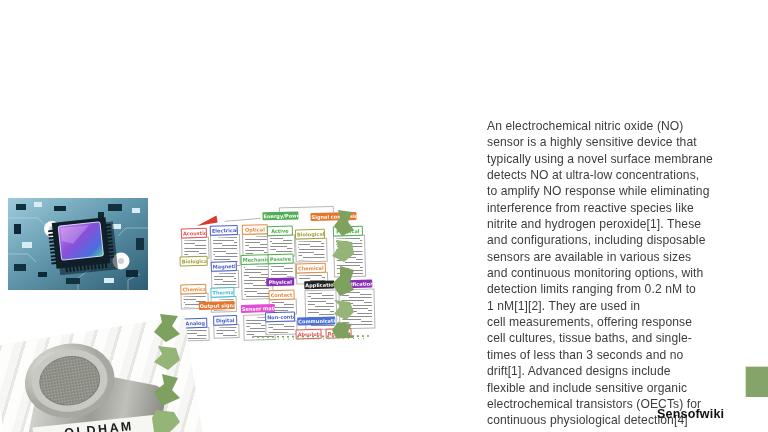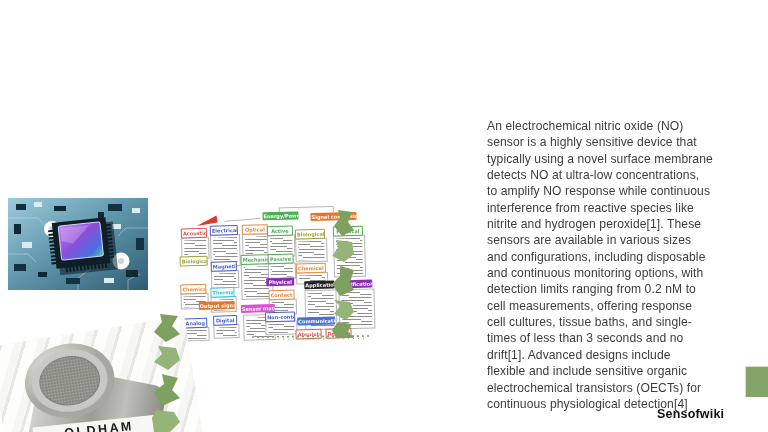--- a/index.html
+++ b/index.html
@@ -55,27 +55,28 @@
 </head>
 <body>
 
 <div id="slide">
 
   <div id="article">
       <div class="tl">An electrochemical nitric oxide (NO)</div>
       <div class="tl">sensor is a highly sensitive device that</div>
       <div class="tl">typically using a novel surface membrane</div>
       <div class="tl">detects NO at ultra-low concentrations,</div>
-      <div class="tl">to amplify NO response while continuous</div>
+      <div class="tl">to amplify NO response while eliminating</div>
       <div class="tl">interference from reactive species like</div>
       <div class="tl">nitrite and hydrogen peroxide[1]. These</div>
+      <div class="tl">and configurations, including disposable</div>
       <div class="tl">sensors are available in various sizes</div>
-      <div class="tl">and configurations, including disposable</div>
       <div class="tl">and continuous monitoring options, with</div>
       <div class="tl">detection limits ranging from 0.2 nM to</div>
+      <div class="tl">1 nM[1][2]. They are used in</div>
       <div class="tl">cell measurements, offering response</div>
       <div class="tl">cell cultures, tissue baths, and single-</div>
       <div class="tl">times of less than 3 seconds and no</div>
       <div class="tl">drift[1]. Advanced designs include</div>
       <div class="tl">flexible and include sensitive organic</div>
       <div class="tl">electrochemical transistors (OECTs) for</div>
       <div class="tl">continuous physiological detection[4]</div>
     </div>
 
   <div id="watermark">Sensofwiki</div>

